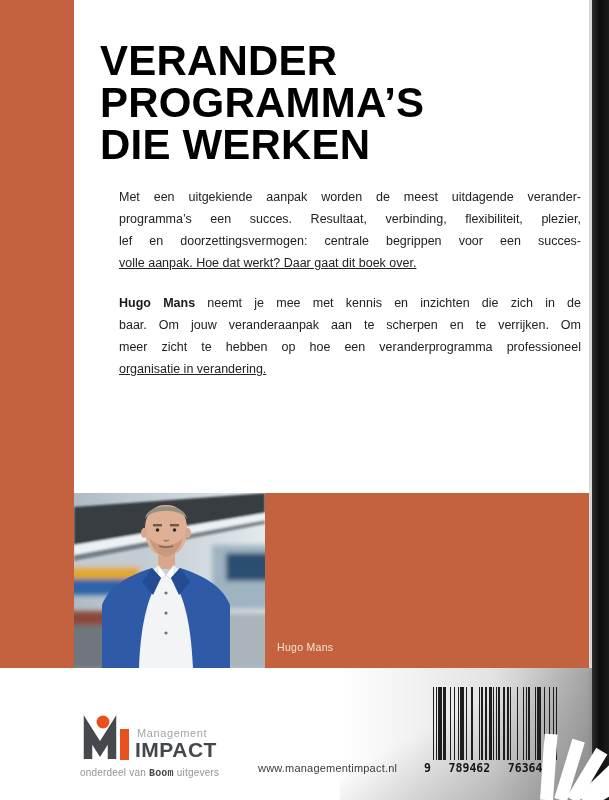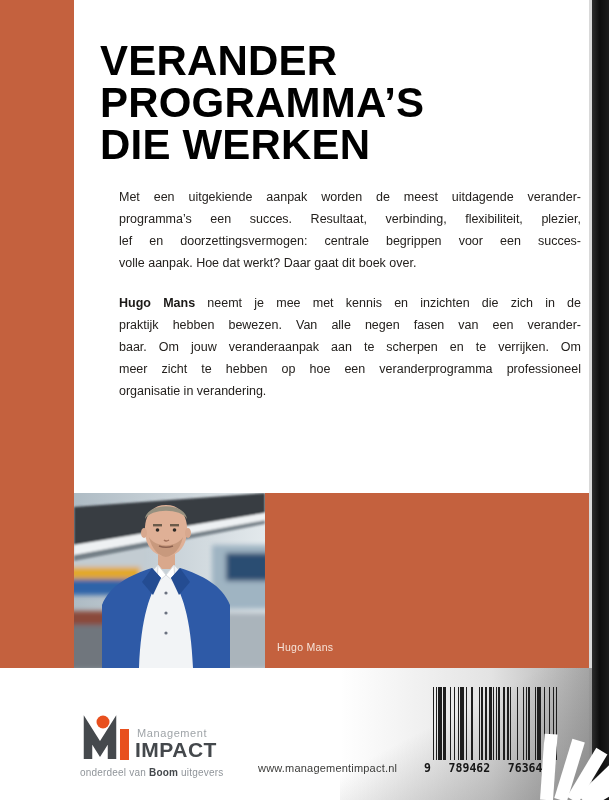--- a/index.html
+++ b/index.html
@@ -16,21 +16,21 @@
 
   
   #title{left:100px;top:40px;width:480px;color:#000000;font-weight:bold;
          font-size:42px;line-height:42px;letter-spacing:.2px;}
 
   
   .para{left:100px;width:462px;color:#24211e;font-size:12.5px;line-height:22px;margin-left:19px;}
   #para1{top:186px;}
   #para2{top:292px;}
   .jline{text-align:justify;text-align-last:justify;}
-  .jline.last{text-align-last:left;}
+  .jline.last{text-align-last:left;text-decoration:underline;}
   .para b{color:#1b1917;}
 
   
   #photo{left:74px;top:493px;width:191px;height:175px;overflow:hidden;}
   #photo svg{display:block;}
 
   
   #caption{left:277px;top:641px;font-size:10.5px;color:#f6e3d8;letter-spacing:.3px;}
 
   
@@ -38,21 +38,21 @@
      background:linear-gradient(to right,rgba(236,236,236,0),rgba(193,193,193,.45) 60%,rgba(146,146,146,.8));}
   #corner-shadow2{left:340px;top:668px;width:252px;height:132px;
      background:linear-gradient(to bottom right,rgba(255,255,255,0) 40%,rgba(110,110,110,.55));}
 
   #logo{left:80px;top:700px;width:160px;height:84px;}
   #logo-mark{position:absolute;left:3px;top:15px;}
   #logo-name-top{position:absolute;left:57px;top:27px;font-size:11px;color:#9fa4a8;letter-spacing:.6px;}
   #logo-name-bottom{position:absolute;left:55px;top:38px;font-size:21px;font-weight:bold;
                     color:#44484c;letter-spacing:.5px;}
   #logo-tagline{position:absolute;left:0px;top:67px;font-size:10px;color:#90959a;letter-spacing:.2px;}
-  #logo-tagline b{color:#44484c;}
+  #logo-tagline b{color:#44484c;font-family:Liberation Mono, monospace;}
 
   #website{left:258px;top:762px;font-size:11px;color:#3b3b39;letter-spacing:.2px;}
 
   #barcode{left:424px;top:687px;width:150px;height:92px;}
   #barcode-bars{position:absolute;left:9px;top:0;width:124px;height:73px;}
   #barcode-digits{position:absolute;left:0;top:74px;width:150px;display:flex;
       justify-content:space-between;font-family:"DejaVu Sans Mono",monospace;
       font-size:11.5px;font-weight:bold;color:#161616;}
 
   
@@ -79,21 +79,20 @@
   </h1>
 
 <div class="abs para" id="para1">
     <div class="jline">Met een uitgekiende aanpak worden de meest uitdagende verander-</div>
     <div class="jline">programma’s een succes. Resultaat, verbinding, flexibiliteit, plezier,</div>
     <div class="jline">lef en doorzettingsvermogen: centrale begrippen voor een succes-</div>
     <div class="jline last">volle aanpak. Hoe dat werkt? Daar gaat dit boek over.</div>
   </div>
 <div class="abs para" id="para2">
     <div class="jline"><b>Hugo Mans</b> neemt je mee met kennis en inzichten die zich in de</div>
-    <div class="jline">praktijk hebben bewezen. Van alle negen fasen van een verander-</div>
     <div class="jline">baar. Om jouw veranderaanpak aan te scherpen en te verrijken. Om</div>
     <div class="jline">meer zicht te hebben op hoe een veranderprogramma professioneel</div>
     <div class="jline last">organisatie in verandering.</div>
   </div>
 
 <div class="abs" id="photo">
   <svg width="191" height="175" viewBox="0 0 191 175" xmlns="http://www.w3.org/2000/svg">
     <defs>
       <linearGradient id="sky" x1="0" y1="0" x2="1" y2="0">
         <stop offset="0" stop-color="#aebbc4"></stop>

